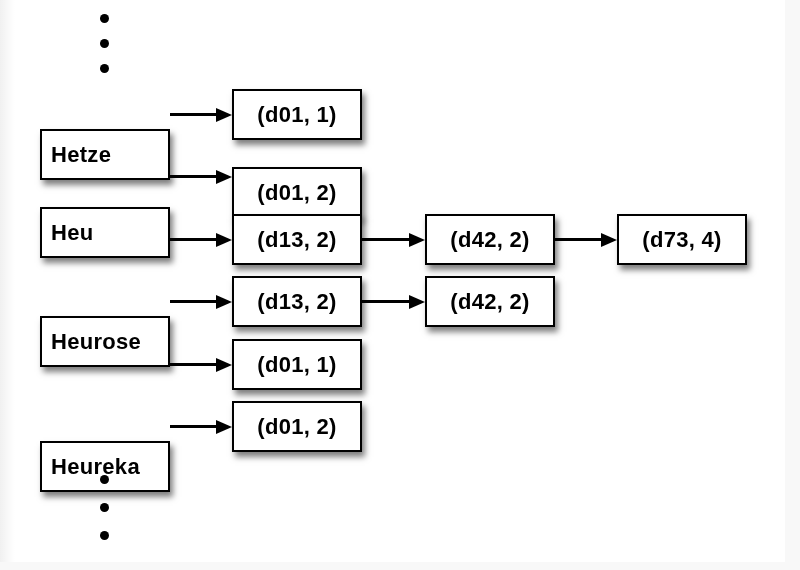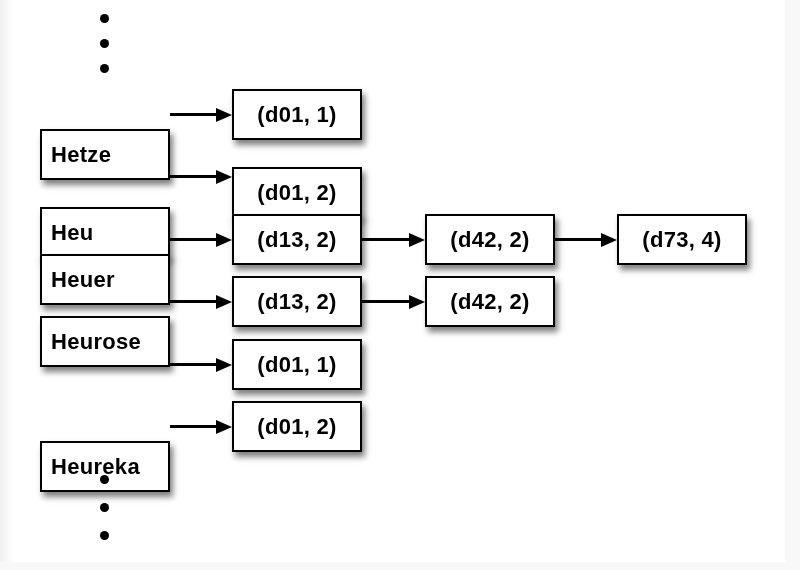--- a/index.html
+++ b/index.html
@@ -131,23 +131,20 @@
     <span>Heu</span>
   </div>
   <div class="arrow g1 ar2">
       <div class="line"></div>
       <div class="head"></div>
     </div>
   <div class="box posting c2 r2">
     <span>(d01, 2)</span>
   </div>
 
-  <div class="box term c1 r3">
-    <span>Heuer</span>
-  </div>
   <div class="arrow g1 ar3">
       <div class="line"></div>
       <div class="head"></div>
     </div>
   <div class="box posting c2 r3">
     <span>(d13, 2)</span>
   </div>
   <div class="arrow g2 ar3">
       <div class="line"></div>
       <div class="head"></div>

